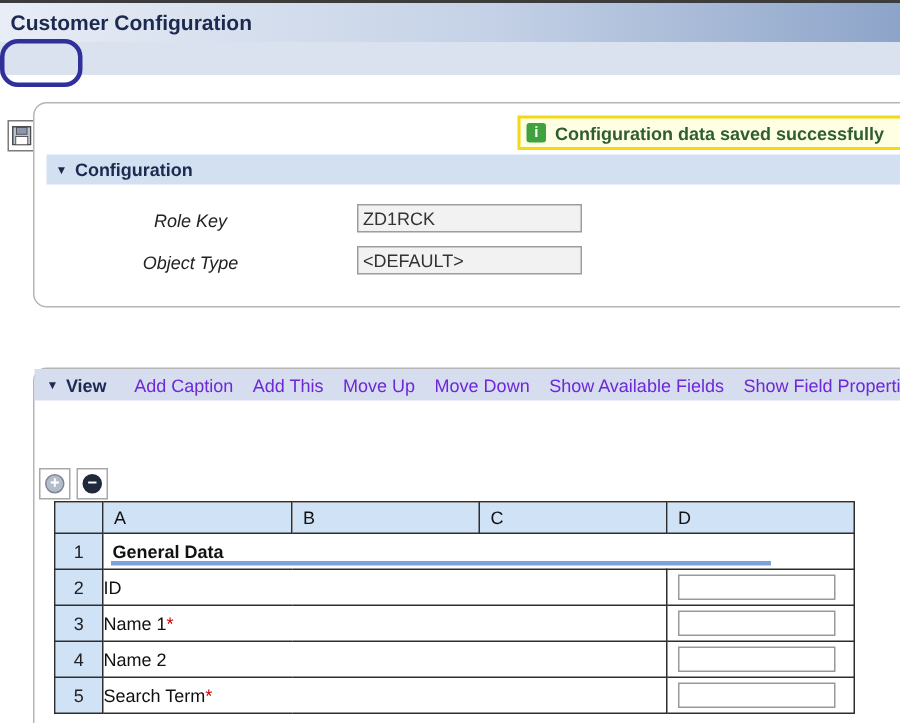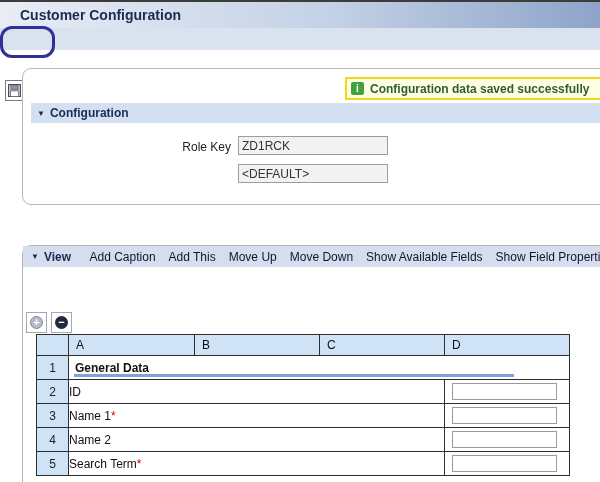--- a/index.html
+++ b/index.html
@@ -2,52 +2,52 @@
 <html><head>
 <meta charset="utf-8">
 <style>
   html,body{margin:0;padding:0;background:#fff;}
   *{box-sizing:border-box;font-family:"Liberation Sans","DejaVu Sans",sans-serif;}
   .stage{position:relative;width:600px;height:482px;overflow:hidden;background:#fff;}
 
   .topline{position:absolute;left:0;top:0;width:600px;height:2px;background:#3c3c3c;}
   .titlebar{position:absolute;left:0;top:2px;width:600px;height:26px;
     background:linear-gradient(to right,#e8edf6 0%,#c4d1e6 55%,#8da4c9 100%);
-    display:flex;align-items:center;padding-left:20px;}
+    display:flex;align-items:center;padding-left:7px;}
   .titlebar span{font-size:14px;font-weight:bold;color:#1c2a50;}
 
   .toolbar{position:absolute;left:0;top:28px;width:600px;height:22px;background:#dae1ef;}
   .savebtn{position:absolute;left:5px;top:4px;height:21px;display:flex;align-items:center;gap:2px;
     background:#fff;border:1px solid #7b7b7b;padding:1px 5px 1px 2px;cursor:pointer;margin-top:48px;}
   .savebtn span.lbl{font-size:11px;color:#111;}
   .annot{position:absolute;left:0;top:-2px;width:55px;height:32px;border:3px solid #30309b;
     border-radius:12px;pointer-events:none;z-index:6;}
 
   .cfgbox{position:absolute;left:22px;top:68px;width:592px;height:137px;
     border:1px solid #b5b5b5;border-radius:9px 0 0 9px;background:#fff;}
   .sechdr{display:flex;align-items:center;}
   .cfghdr{position:absolute;left:8px;right:0;top:34px;height:20px;background:#d3e0f1;padding-left:6px;}
   .tri{font-size:8px;color:#1c2a50;margin-right:5px;cursor:pointer;}
   .sectitle{font-size:12px;font-weight:bold;color:#1c2a50;}
-  .flabel{position:absolute;left:0;width:208px;text-align:right;font-size:12px;color:#222;}
+  .flabel{position:absolute;left:0;width:208px;text-align:center;font-size:12px;color:#222;font-style:italic;}
   .ro{position:absolute;left:215px;width:150px;height:19px;background:#f2f2f2;
     border:1px solid #9d9d9d;font-size:12px;color:#333;padding:0 3px;}
 
   .msg{position:absolute;left:345px;top:77px;width:260px;height:23px;z-index:7;
     background:#ffffe3;border:2px solid #f3d915;display:flex;align-items:center;padding-left:4px;}
   .infoicon{width:13px;height:13px;background:#3fa23f;border-radius:2px;color:#fff;
     font-size:10px;font-weight:bold;display:flex;align-items:center;justify-content:center;margin-right:6px;}
   .msgtext{font-size:12px;font-weight:bold;color:#2f5d2f;white-space:nowrap;}
 
   .viewbox{position:absolute;left:22px;top:245px;width:592px;height:250px;
     border:1px solid #b5b5b5;border-radius:9px 0 0 0;background:#fff;}
   .viewhdr{position:absolute;left:0;right:0;top:0;height:21px;background:#d6ddef;padding-left:8px;}
   .vtitle{width:52px;}
   .menu{display:flex;gap:13px;margin-left:6px;white-space:nowrap;}
-  .menu a{font-size:12px;color:#0f172a;text-decoration:none;cursor:pointer;}
+  .menu a{font-size:12px;color:#6d28d9;text-decoration:none;cursor:pointer;}
   .vinfo{position:absolute;left:5px;top:25px;font-size:12px;color:#1c1c1c;line-height:15px;white-space:nowrap;}
   .ibtns{position:absolute;left:3px;top:66px;display:flex;gap:4px;}
   .ibtn{width:21px;height:21px;background:#fff;border:1px solid #a8a8a8;display:flex;
     align-items:center;justify-content:center;padding:0;cursor:pointer;}
   .circ{width:13px;height:13px;border-radius:50%;display:flex;align-items:center;justify-content:center;
     color:#fff;font-weight:bold;font-size:11px;line-height:11px;}
   .plus{background:#b4bcc9;border:1px solid #7e8798;}
   .minus{background:#202a3a;}
 
   table.grid{position:absolute;left:13px;top:88px;border-collapse:collapse;table-layout:fixed;
@@ -89,20 +89,21 @@
     <div class="annot"></div>
   </div>
 
   <div class="cfgbox">
     <div class="sechdr cfghdr">
       <span class="tri">▼</span>
       <span class="sectitle">Configuration</span>
     </div>
     <label class="flabel" style="top:71px;">Role Key</label>
     <input class="ro" style="top: 67px;" readonly="" value="ZD1RCK">
+    <label class="flabel" style="top:99px;">Object Type</label>
     <input class="ro" style="top: 95px;" readonly="" value="&lt;DEFAULT&gt;">
   </div>
 
   <div class="msg">
     <span class="infoicon">i</span>
     <span class="msgtext">Configuration data saved successfully</span>
   </div>
 
   <div class="viewbox">
     <div class="sechdr viewhdr">

